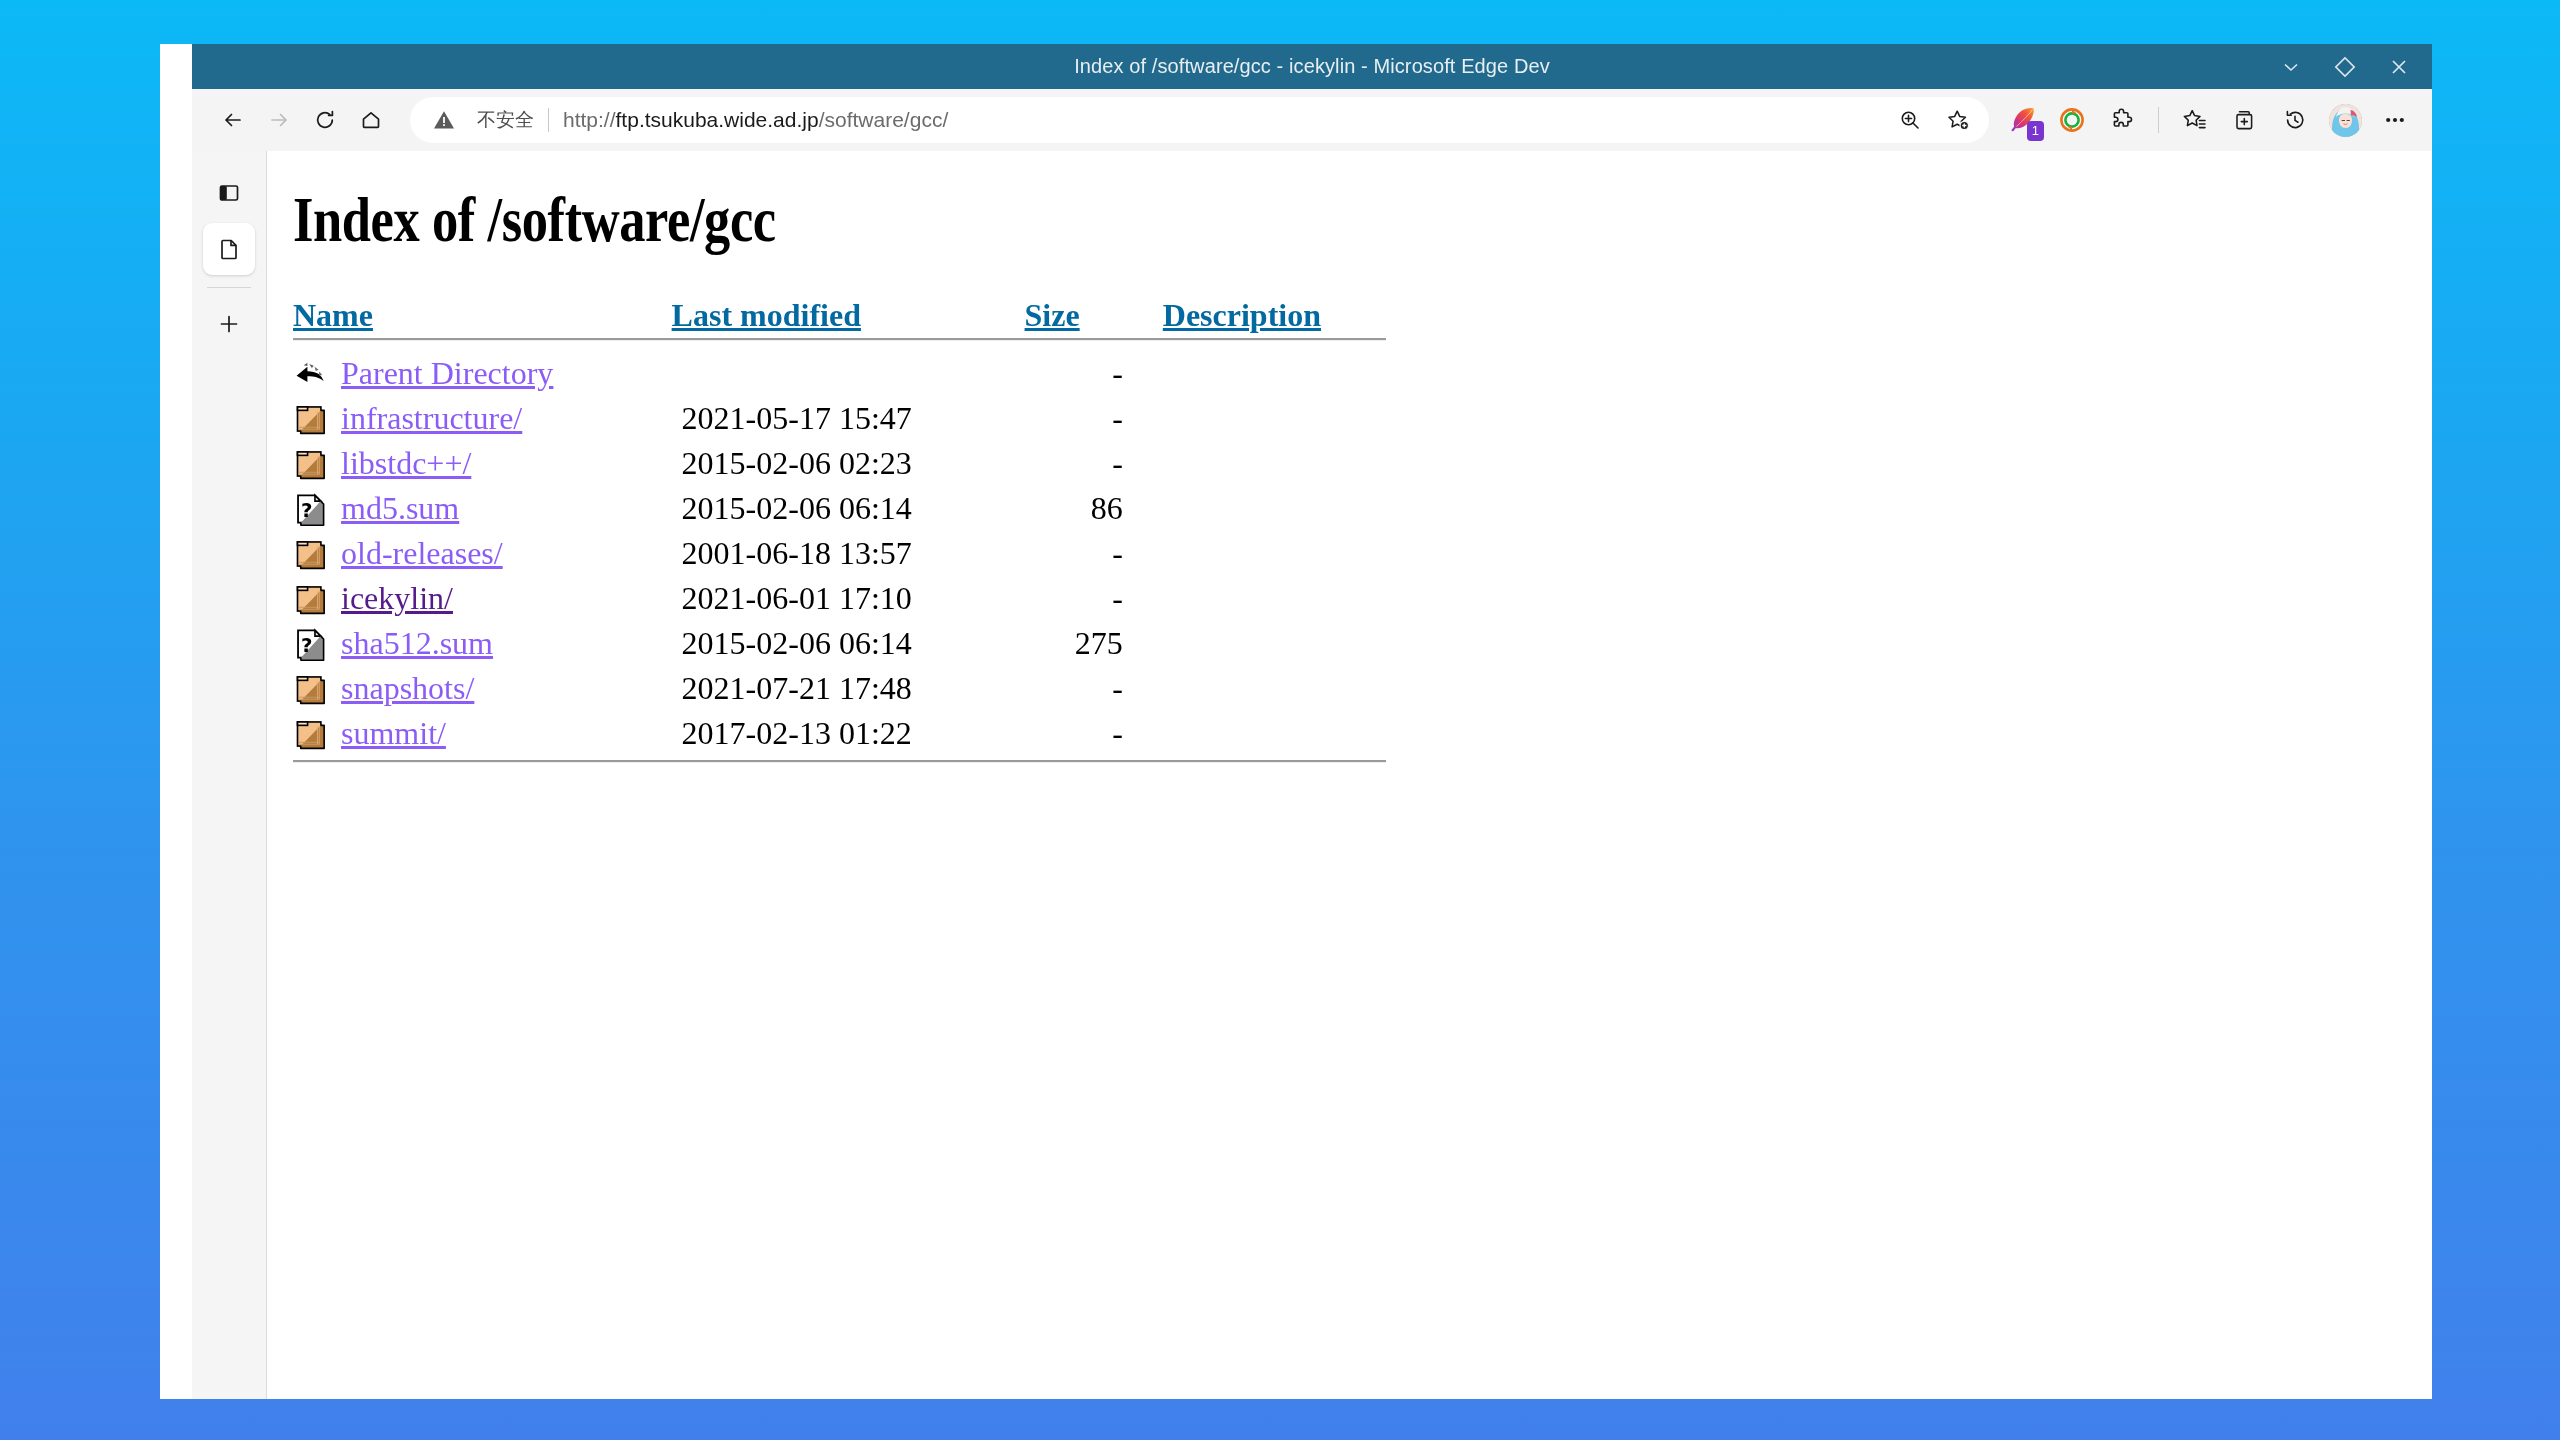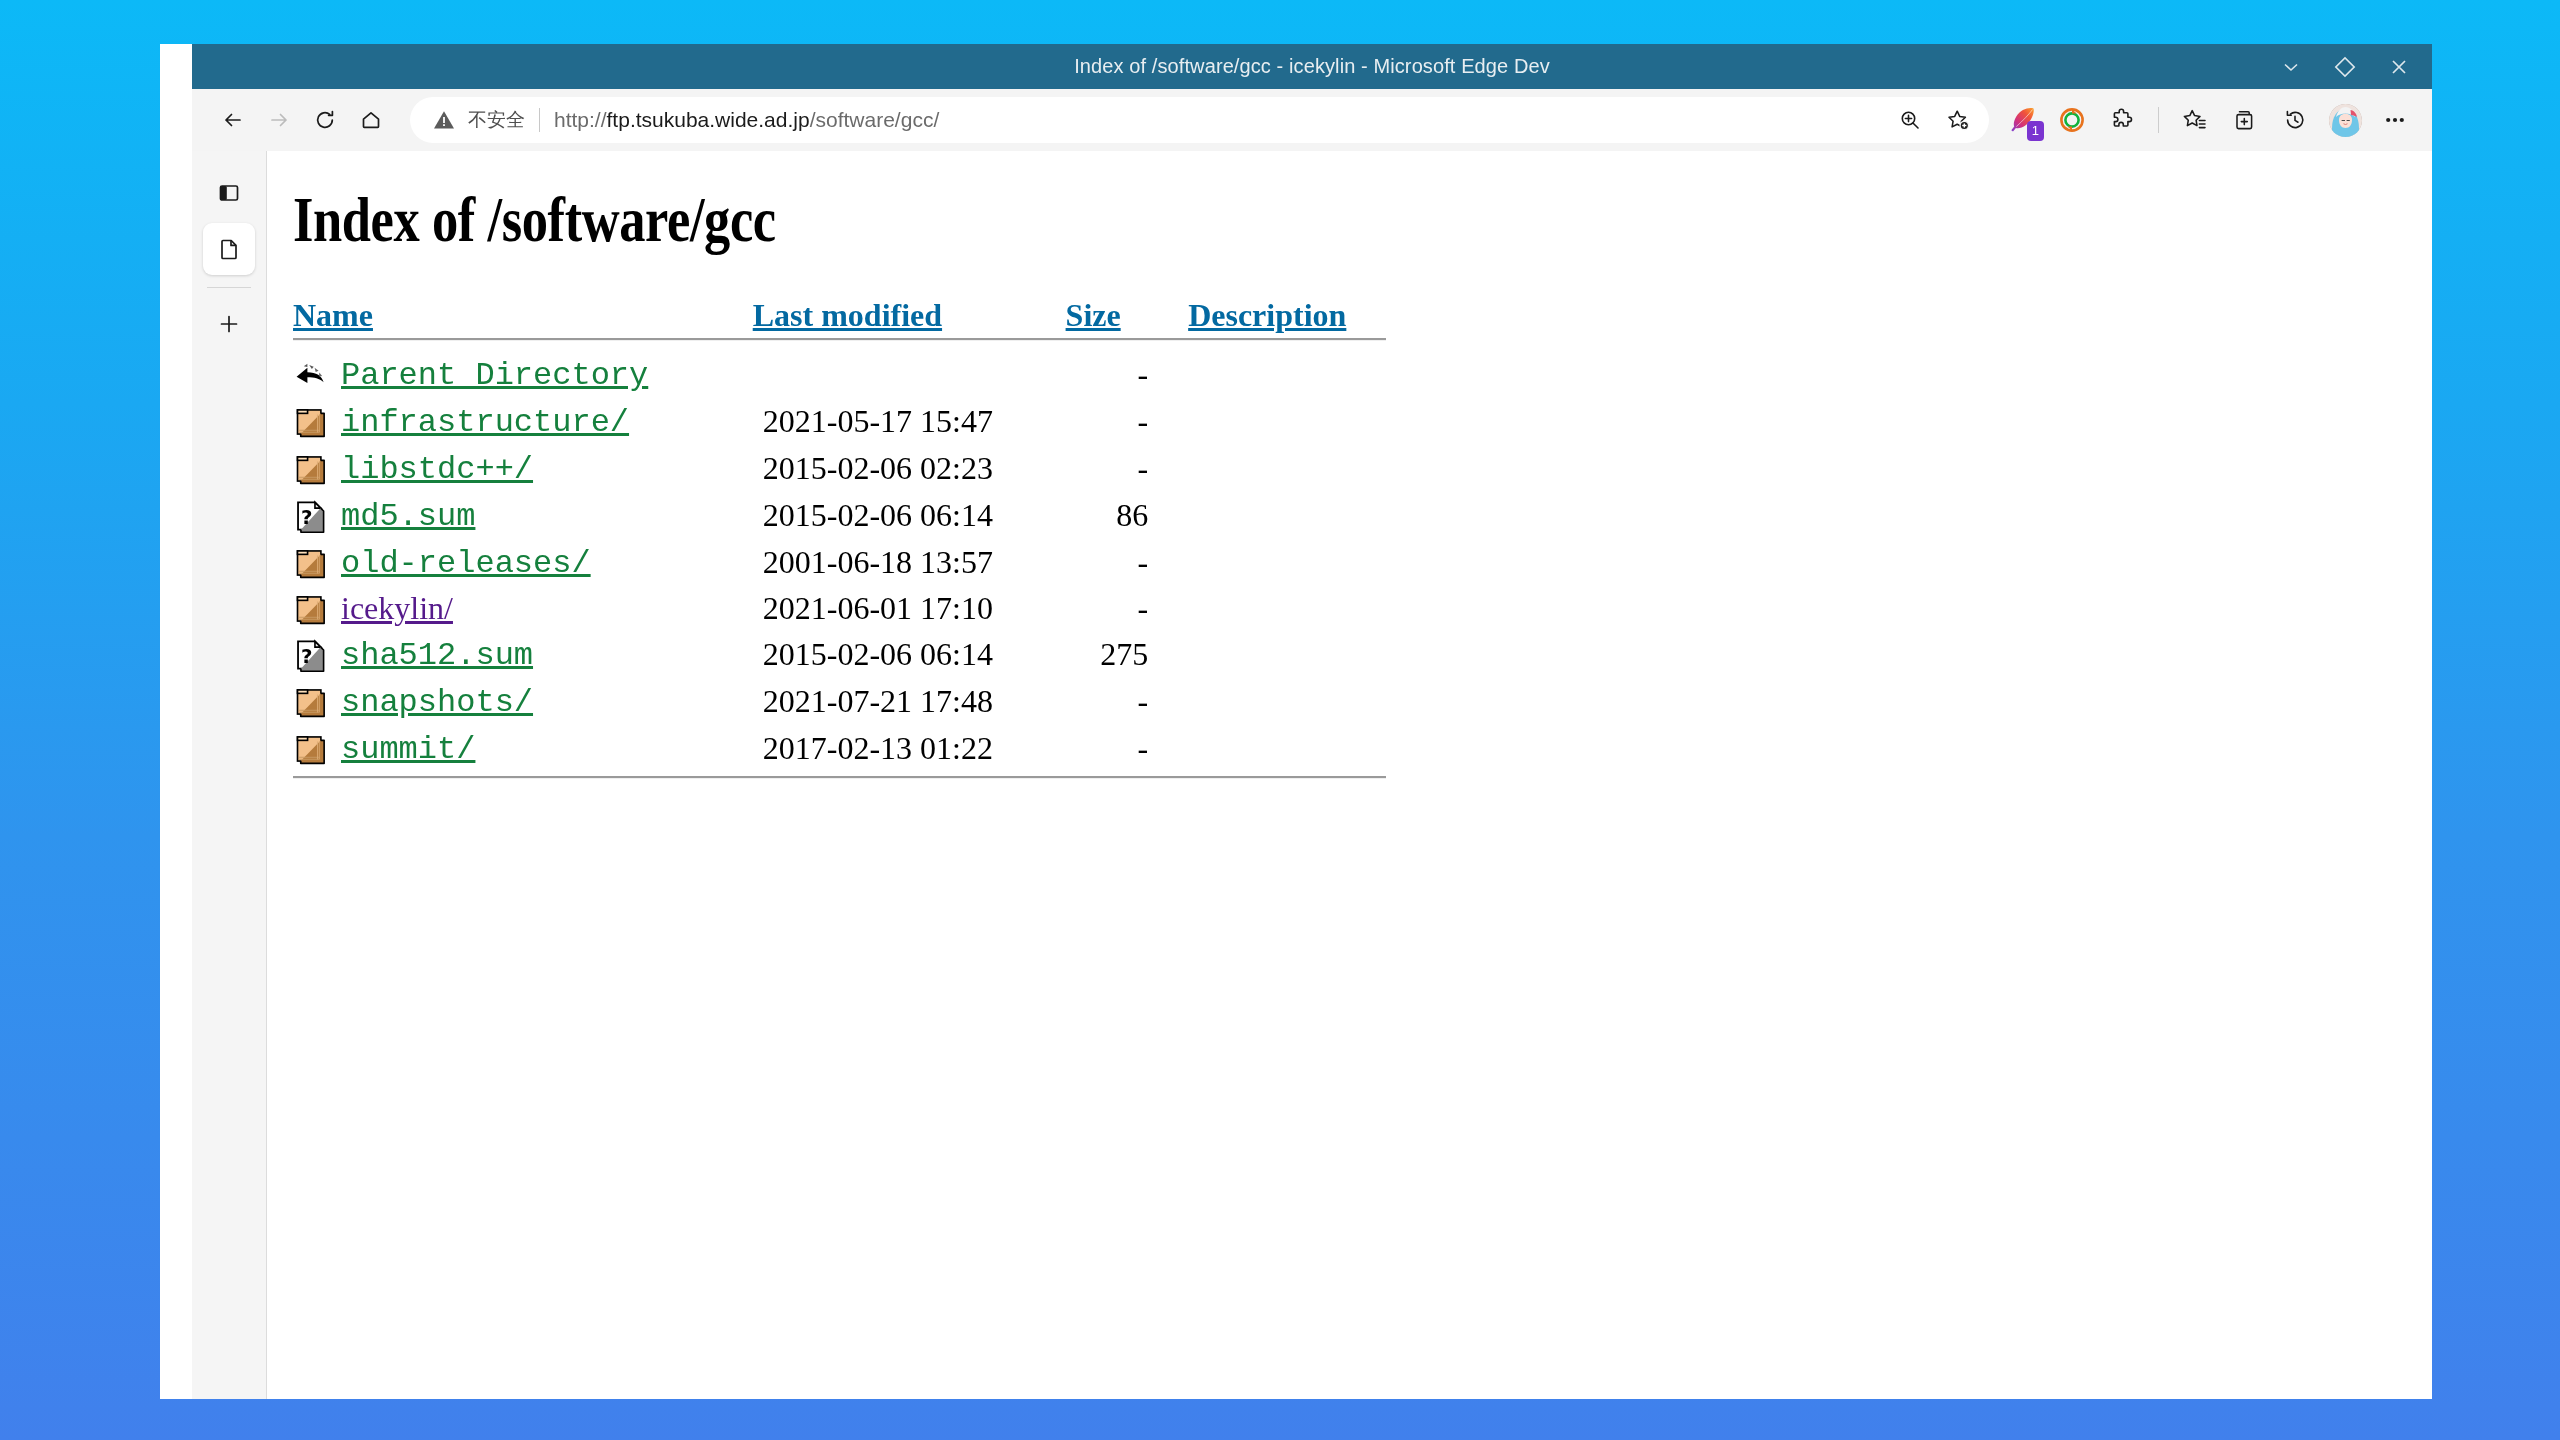--- a/index.html
+++ b/index.html
@@ -93,21 +93,21 @@
     border-radius: 23px;
     display: flex;
     align-items: center;
     padding: 0 6px 0 22px;
     position: relative;
     overflow: hidden;
   }
   .security-warning {
     display: flex;
     align-items: center;
-    gap: 12px;
+    gap: 21px;
     color: #4f4f4f;
     font-size: 19px;
     white-space: nowrap;
   }
   .security-warning .warn-icon { color: #5b5b5b; display:block; }
   .addr-sep {
     width: 1px;
     height: 24px;
     background: #c8c8c8;
     margin: 0 14px 0 14px;
@@ -251,21 +251,21 @@
     border: 0;
     border-top: 2px solid #9a9a9a;
     border-bottom: 1px solid #efefef;
     width: 1093px;
     margin: 4px 0 10px 0;
   }
   tr.file-row td { padding: 4px 0; white-space: nowrap; }
   td.c-icon { width: 48px; padding-right: 0px !important; }
   td.c-name { padding-right: 22px !important; }
   td.c-name a { text-decoration: underline; }
-  a.link-unvisited { color: #15803d; font-family: Liberation Mono, monospace; }
+  a.link-unvisited { color: #8b5cf6; }
   a.link-visited   { color: #551a8b; }
   td.c-mod  { padding-left: 10px !important; padding-right: 10px !important; }
   td.c-size { text-align: right; padding-left: 10px !important; padding-right: 40px !important; }
   td.c-desc { }
 
   
   .ico { display: block; width: 36px; height: 36px; image-rendering: pixelated; }
 
   .scrollpad { height: 200px; }
 </style>

